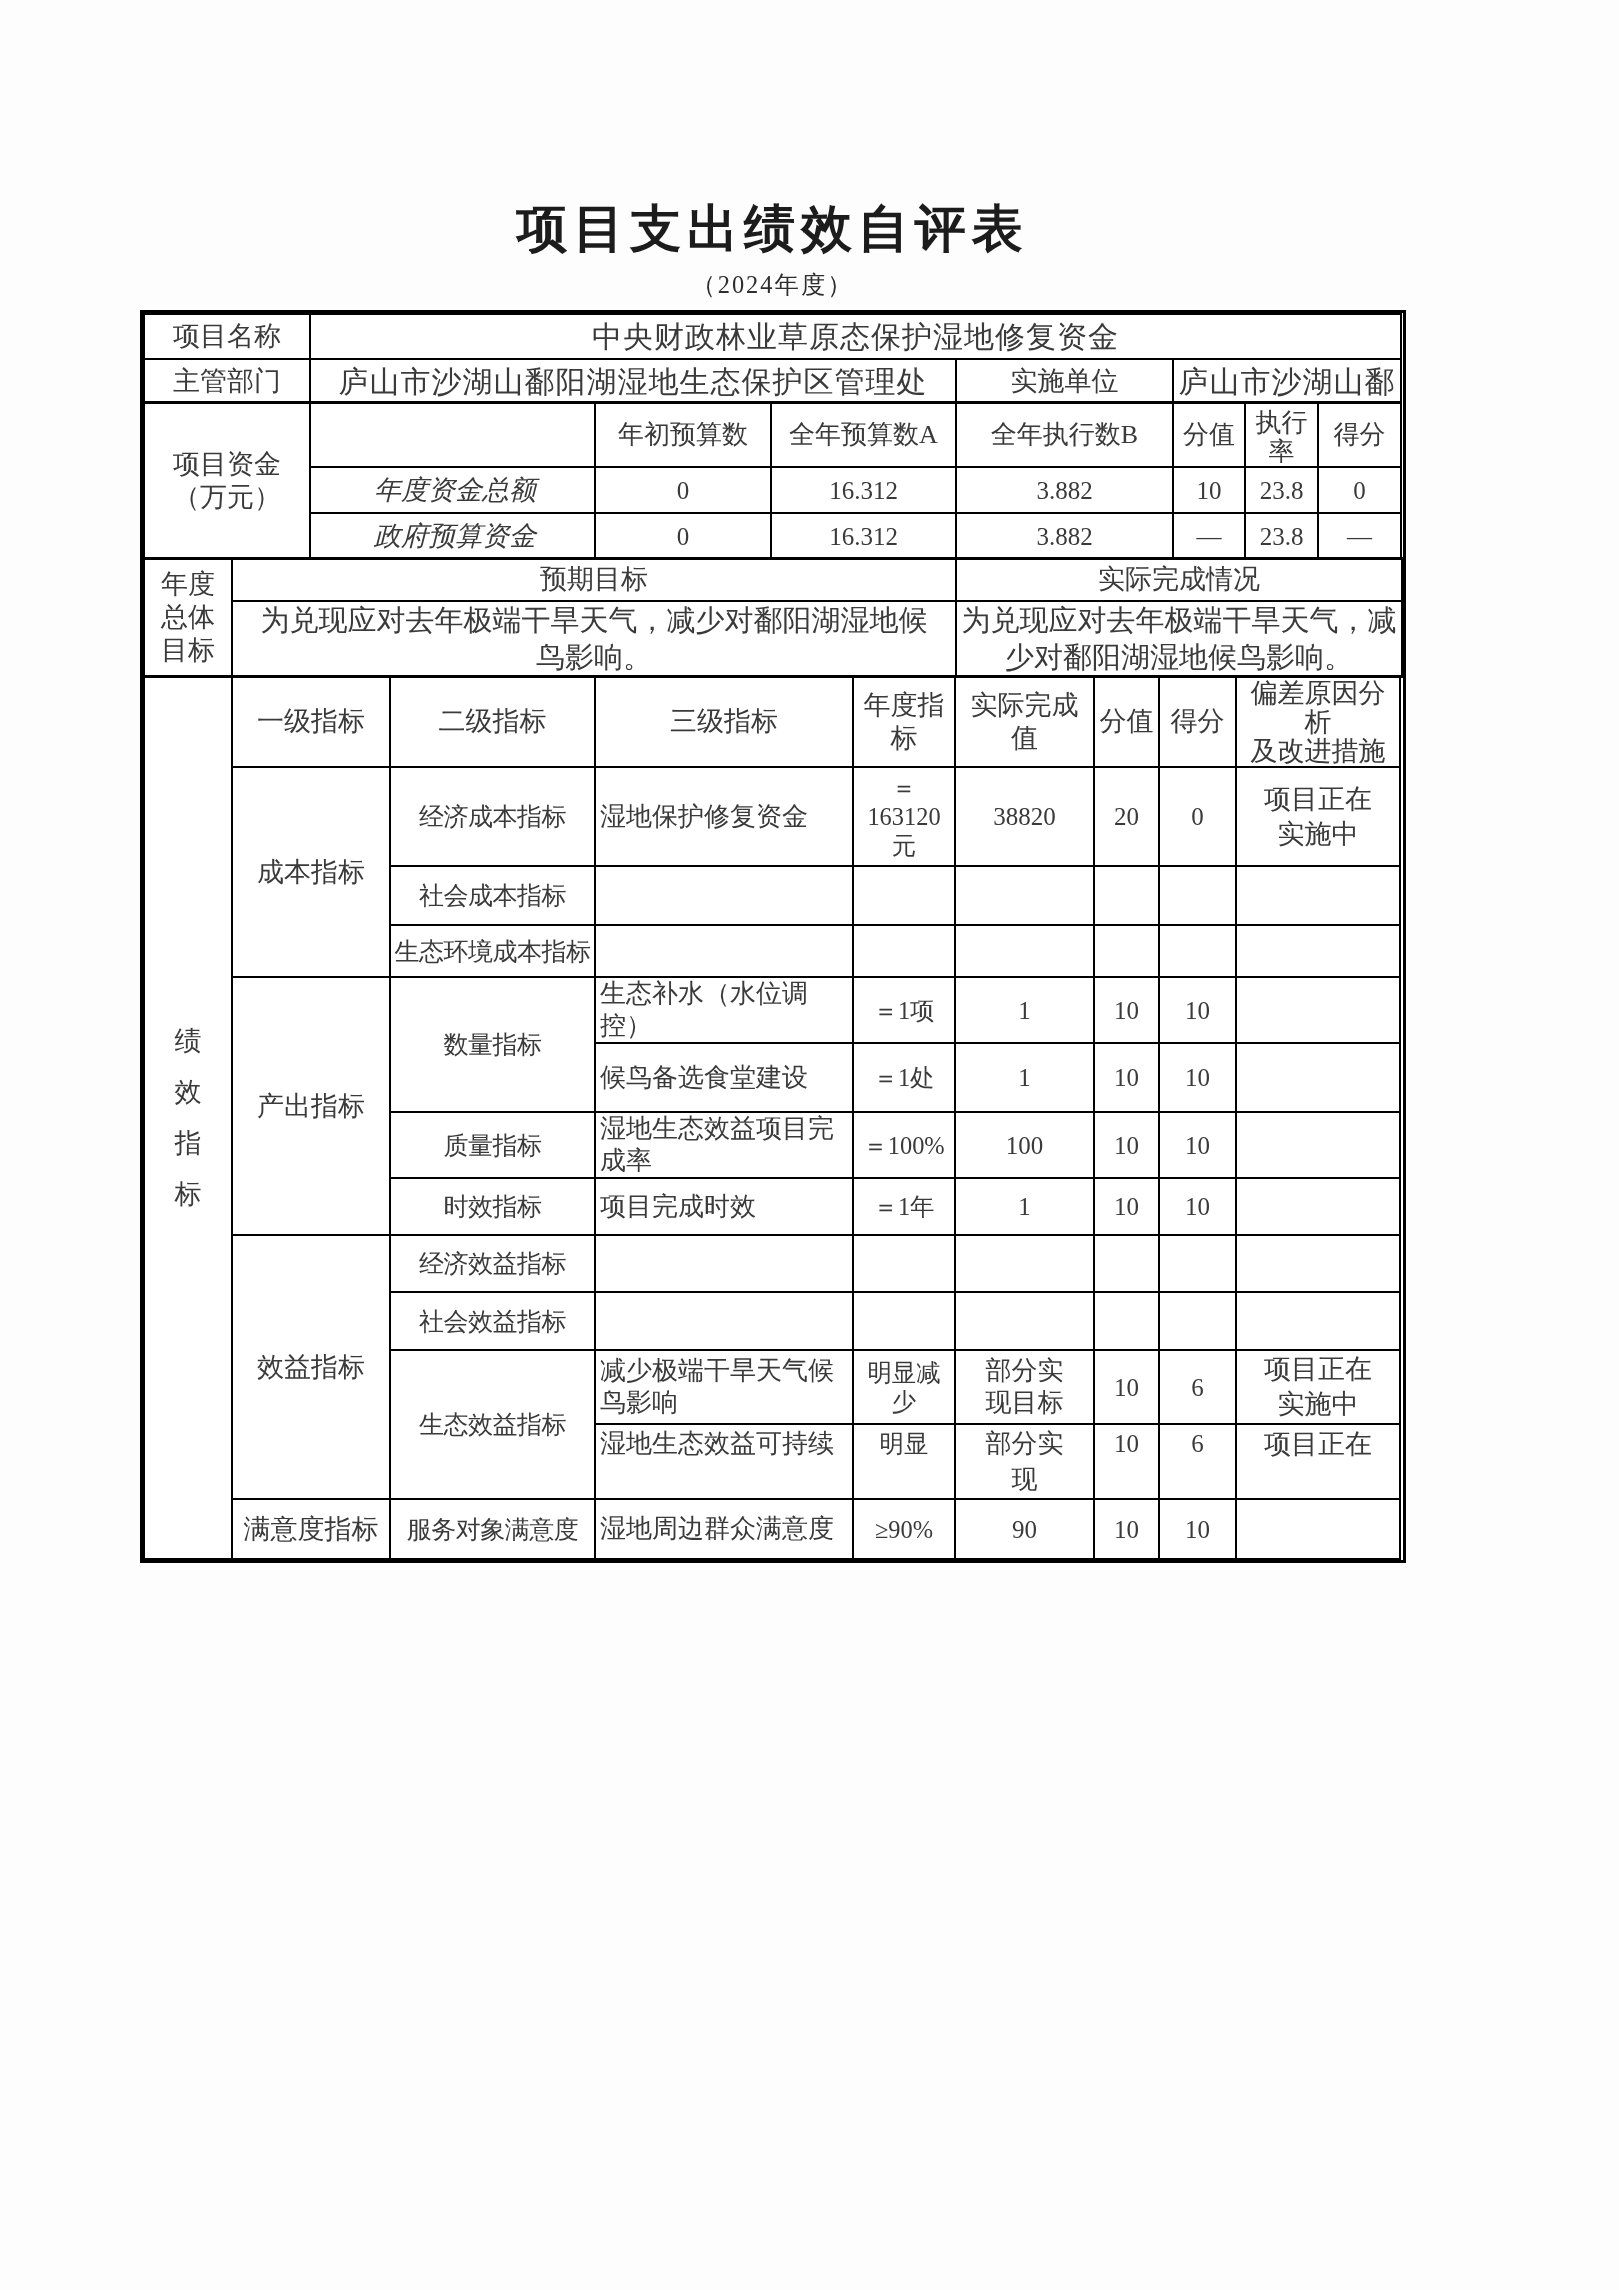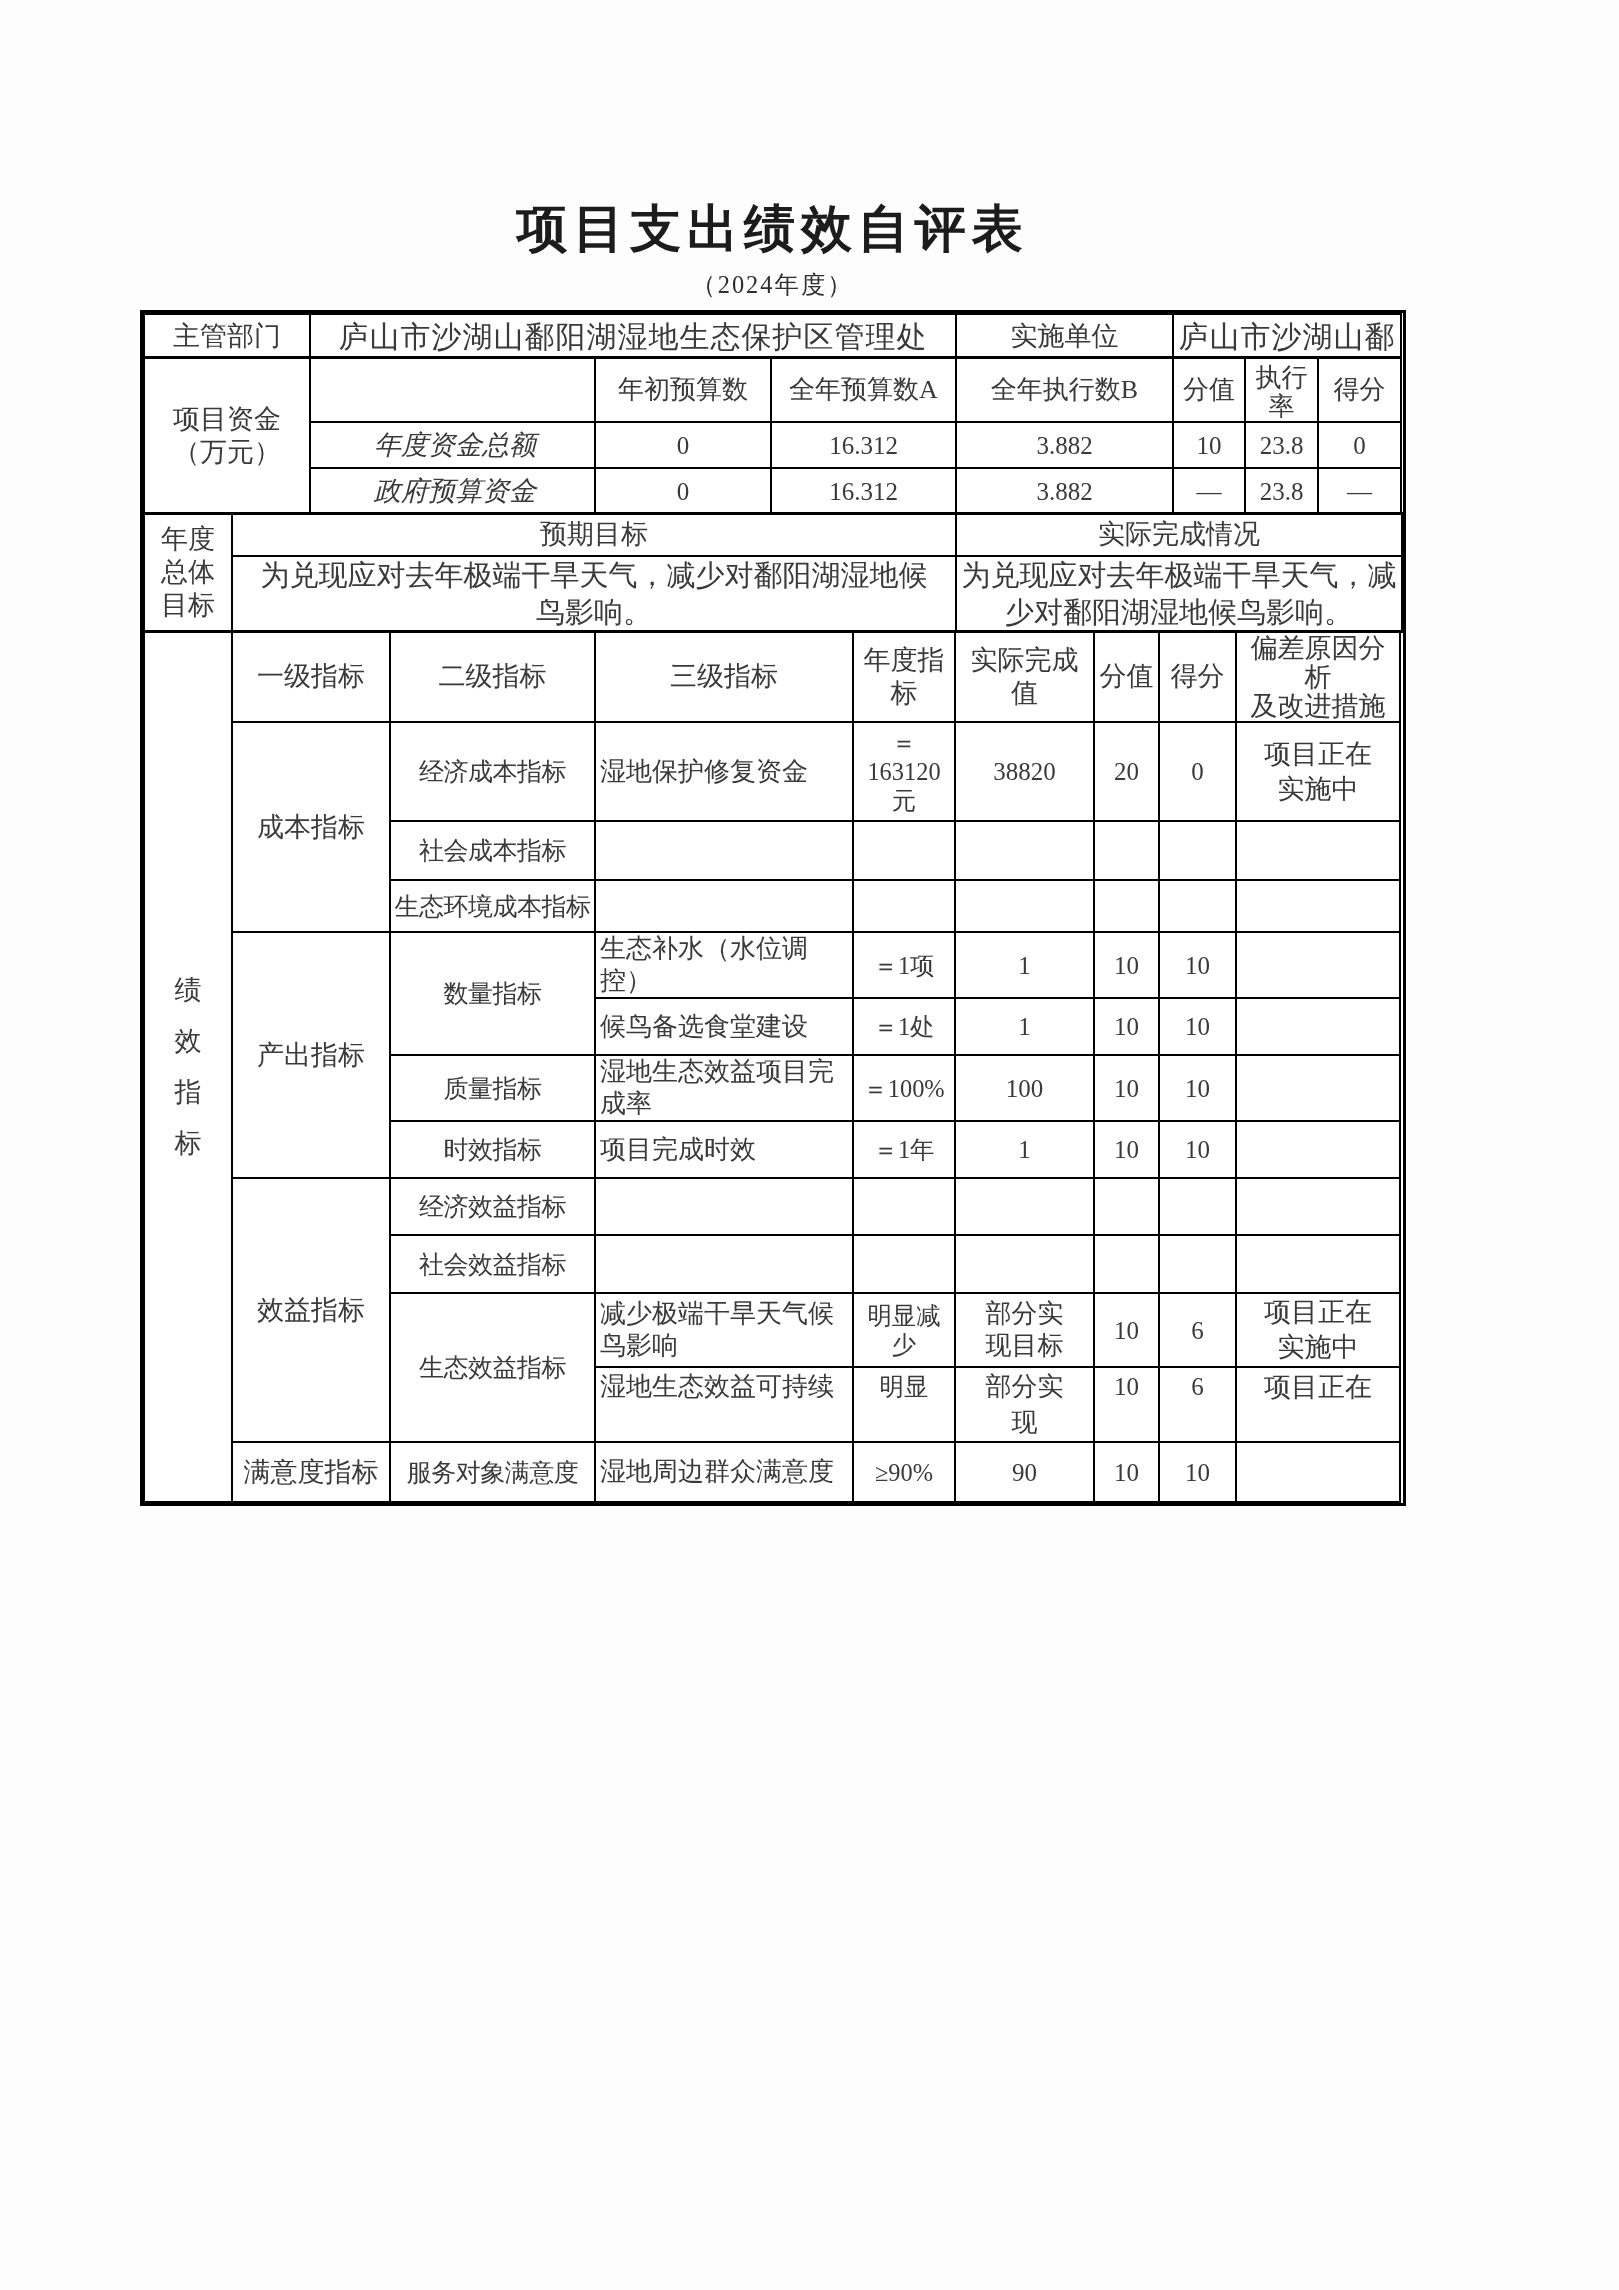--- a/index.html
+++ b/index.html
@@ -61,20 +61,24 @@
 <div class="sheet">
 
   <table>
     <colgroup>
         <col style="width:166px">
         <col style="width:646px">
         <col style="width:217px">
         <col style="width:228px">
       </colgroup>
     <tbody>
+        <tr style="height:45px">
+      <td>项目名称</td>
+      <td colspan="3" class="bigval">中央财政林业草原态保护湿地修复资金</td>
+    </tr>
     <tr style="height:44px">
       <td>主管部门</td>
       <td class="bigval">庐山市沙湖山鄱阳湖湿地生态保护区管理处</td>
       <td>实施单位</td>
       <td class="bigval">庐山市沙湖山鄱</td>
     </tr>
   </tbody>
     </table>
 
   <table>
@@ -196,21 +200,21 @@
     <tr style="height:63px">
       <td rowspan="4">产出指标</td>
       <td rowspan="2" class="lv2">数量指标</td>
       <td class="lv3">生态补水（水位调控）</td>
       <td class="target">＝1项</td>
       <td class="num">1</td>
       <td class="num">10</td>
       <td class="num">10</td>
       <td class="dev"></td>
     </tr>
-    <tr style="height:57px">
+    <tr style="height:69px">
       <td class="lv3">候鸟备选食堂建设</td>
       <td class="target">＝1处</td>
       <td class="num">1</td>
       <td class="num">10</td>
       <td class="num">10</td>
       <td class="dev"></td>
     </tr>
     <tr style="height:58px">
       <td class="lv2">质量指标</td>
       <td class="lv3">湿地生态效益项目完成率</td>

